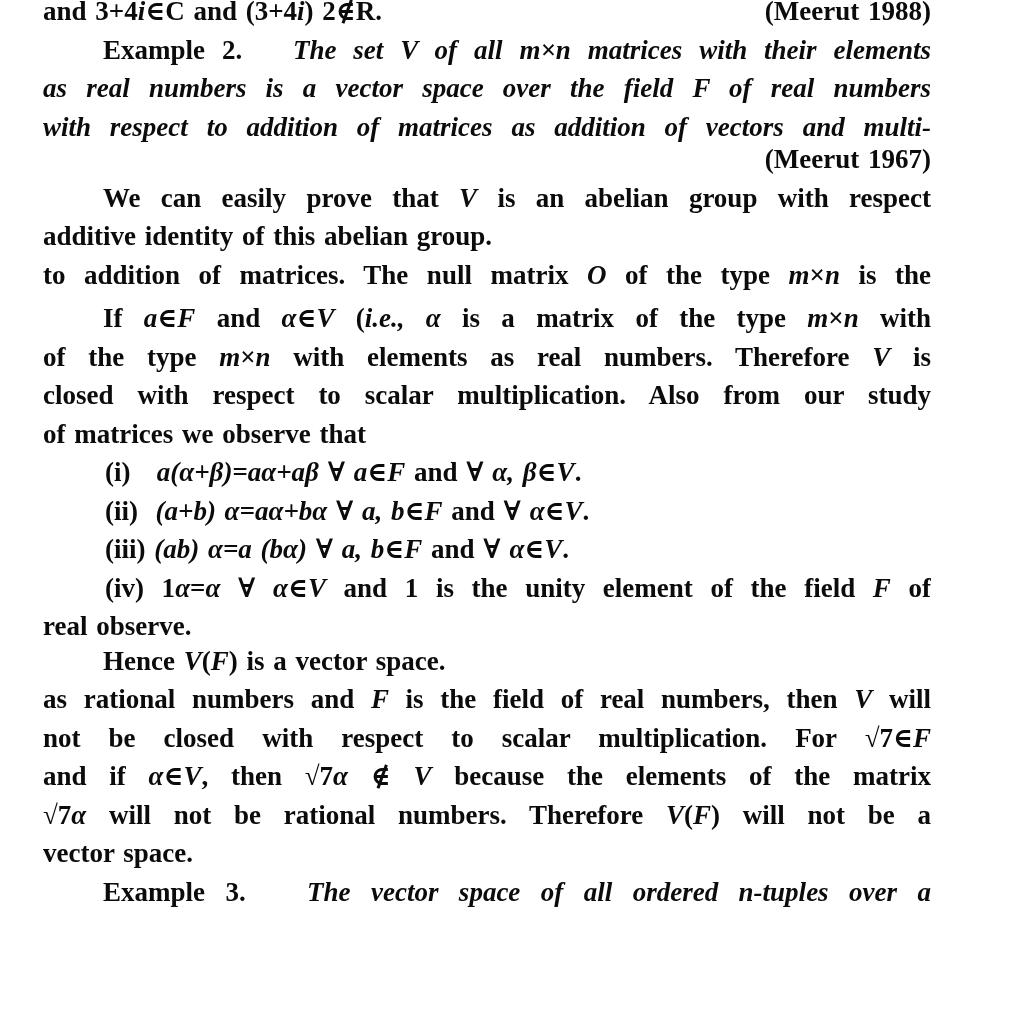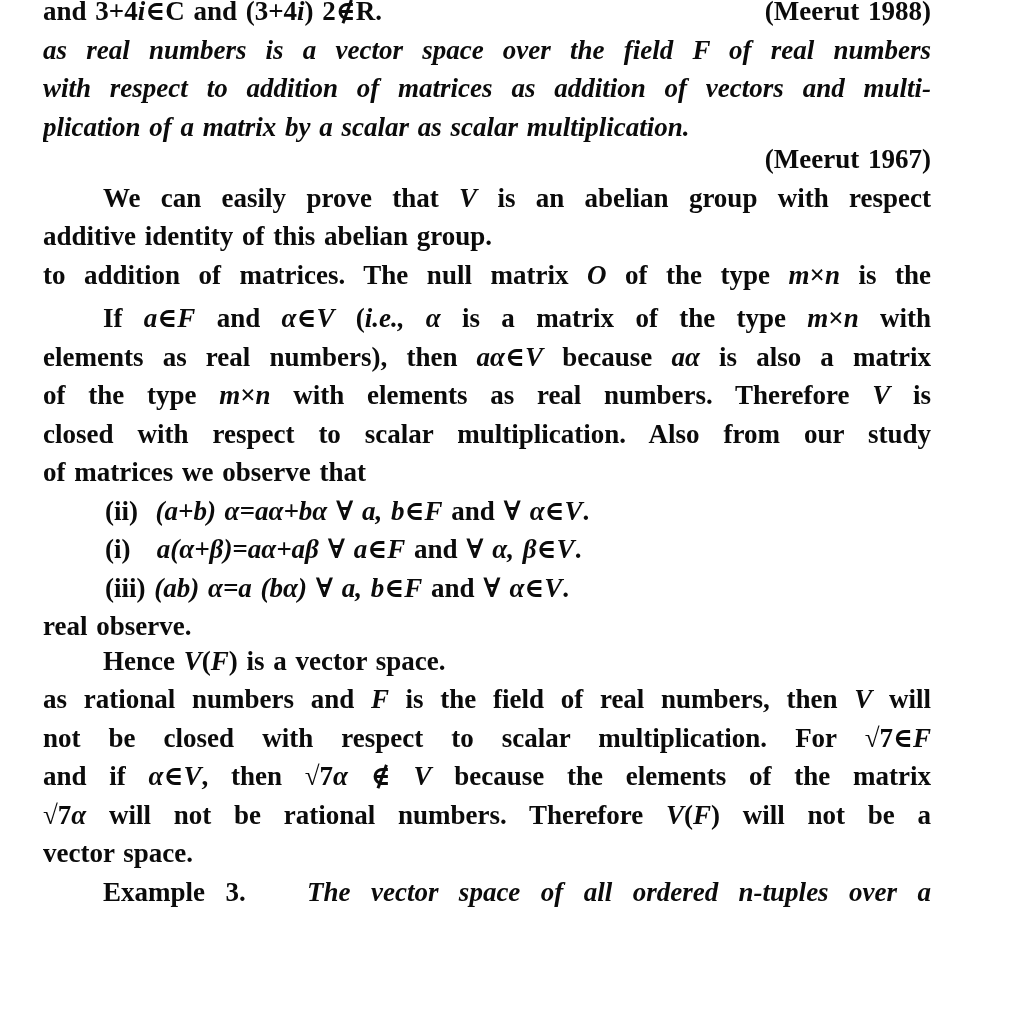--- a/index.html
+++ b/index.html
@@ -43,39 +43,39 @@
 </head>
 <body style="background: rgb(255, 255, 255);">
 
 <div class="page" style="color: rgb(11, 11, 11);">
 
   <div class="line split">
     <span><span class="rm">and 3+4</span><span class="it">i</span><span class="rm">∈C and (3+4</span><span class="it">i</span><span class="rm">) 2∉R.</span></span>
     <span><span class="rm">(Meerut 1988)</span></span>
   </div>
 
+  <div class="line j ind"><span class="rm">Example 2.&nbsp;&nbsp; </span><span class="it">The set V of all m×n matrices with their elements</span></div>
   <div class="line j"><span class="it">as real numbers is a vector space over the field F of real numbers</span></div>
   <div class="line j"><span class="it">with respect to addition of matrices as addition of vectors and multi-</span></div>
-  <div class="line nl"><span class="it">plication of a matrix by a scalar as scalar multiplication.</span></div>
 
   <div class="line right mtm6"><span class="rm">(Meerut 1967)</span></div>
 
   <div class="line j ind"><span class="rm">We can easily prove that </span><span class="it">V</span><span class="rm"> is an abelian group with respect</span></div>
   <div class="line nl"><span class="rm">additive identity of this abelian group.</span></div>
   <div class="line j"><span class="rm">to addition of matrices.  The null matrix </span><span class="it">O</span><span class="rm"> of the type </span><span class="it">m</span><span class="rm">×</span><span class="it">n</span><span class="rm"> is the</span></div>
 
   <div class="line j ind mtp5"><span class="rm">If </span><span class="it">a</span><span class="rm">∈</span><span class="it">F</span><span class="rm"> and </span><span class="it">α</span><span class="rm">∈</span><span class="it">V</span><span class="rm"> (</span><span class="it">i.e.,</span><span class="rm"> </span><span class="it">α</span><span class="rm"> is a matrix of the type </span><span class="it">m</span><span class="rm">×</span><span class="it">n</span><span class="rm"> with</span></div>
-  <div class="line j"><span class="rm">elements as real numbers), then </span><span class="it">aα</span><span class="rm">∈</span><span class="it">V</span><span class="rm"> because </span><span class="it">aα</span><span class="rm"> is also a matrix</span></div>
   <div class="line j"><span class="rm">of the type </span><span class="it">m</span><span class="rm">×</span><span class="it">n</span><span class="rm"> with elements as real numbers.  Therefore </span><span class="it">V</span><span class="rm"> is</span></div>
   <div class="line j"><span class="rm">closed with respect to scalar multiplication.  Also from our study</span></div>
   <div class="line nl"><span class="rm">of matrices we observe that</span></div>
 
+  <div class="line nl list"><span class="rm">(i)&nbsp;&nbsp;&nbsp;</span><span class="it">a(α+β)=aα+aβ</span><span class="rm"> ∀ </span><span class="it">a</span><span class="rm">∈</span><span class="it">F</span><span class="rm"> and ∀ </span><span class="it">α, β</span><span class="rm">∈</span><span class="it">V</span><span class="rm">.</span></div>
   <div class="line nl list"><span class="rm">(ii)&nbsp;&nbsp;</span><span class="it">(a+b) α=aα+bα</span><span class="rm"> ∀ </span><span class="it">a, b</span><span class="rm">∈</span><span class="it">F</span><span class="rm"> and ∀ </span><span class="it">α</span><span class="rm">∈</span><span class="it">V</span><span class="rm">.</span></div>
-  <div class="line nl list"><span class="rm">(i)&nbsp;&nbsp;&nbsp;</span><span class="it">a(α+β)=aα+aβ</span><span class="rm"> ∀ </span><span class="it">a</span><span class="rm">∈</span><span class="it">F</span><span class="rm"> and ∀ </span><span class="it">α, β</span><span class="rm">∈</span><span class="it">V</span><span class="rm">.</span></div>
   <div class="line nl list"><span class="rm">(iii) </span><span class="it">(ab) α=a (bα)</span><span class="rm"> ∀ </span><span class="it">a, b</span><span class="rm">∈</span><span class="it">F</span><span class="rm"> and ∀ </span><span class="it">α</span><span class="rm">∈</span><span class="it">V</span><span class="rm">.</span></div>
+  <div class="line j list"><span class="rm">(iv) 1</span><span class="it">α</span><span class="rm">=</span><span class="it">α</span><span class="rm"> ∀ </span><span class="it">α</span><span class="rm">∈</span><span class="it">V</span><span class="rm"> and 1 is the unity element of the field </span><span class="it">F</span><span class="rm"> of</span></div>
   <div class="line nl"><span class="rm">real observe.</span></div>
 
   <div class="line nl ind mtm4"><span class="rm">Hence </span><span class="it">V</span><span class="rm">(</span><span class="it">F</span><span class="rm">) is a vector space.</span></div>
 
   <div class="line j"><span class="rm">as rational numbers and </span><span class="it">F</span><span class="rm"> is the field of real numbers, then </span><span class="it">V</span><span class="rm"> will</span></div>
   <div class="line j"><span class="rm">not be closed with respect to scalar multiplication.   For √7∈</span><span class="it">F</span></div>
   <div class="line j"><span class="rm">and if </span><span class="it">α</span><span class="rm">∈</span><span class="it">V</span><span class="rm">, then √7</span><span class="it">α</span><span class="rm"> ∉ </span><span class="it">V</span><span class="rm"> because the elements of the matrix</span></div>
   <div class="line j"><span class="rm">√7</span><span class="it">α</span><span class="rm"> will not be rational numbers.   Therefore </span><span class="it">V</span><span class="rm">(</span><span class="it">F</span><span class="rm">) will not be a</span></div>
   <div class="line nl"><span class="rm">vector space.</span></div>
 

